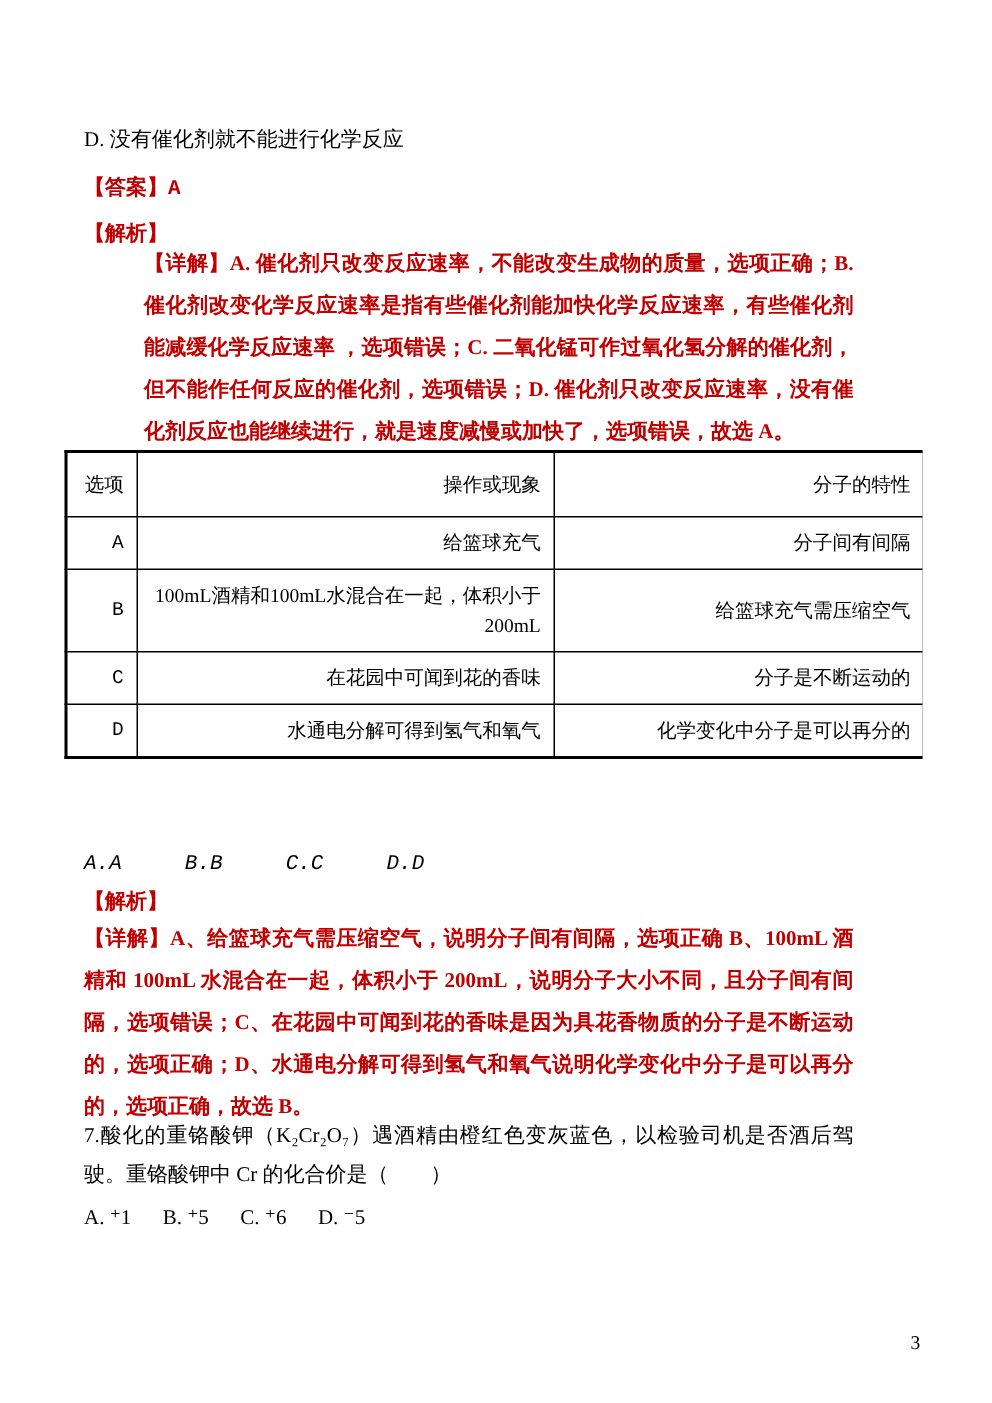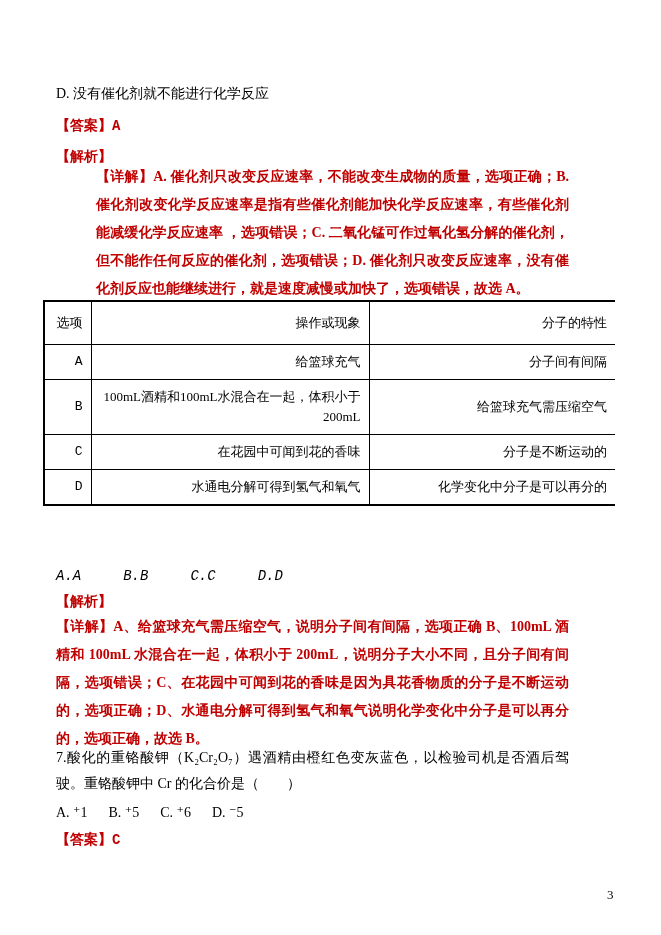--- a/index.html
+++ b/index.html
@@ -113,18 +113,17 @@
 
 
     <p class="line red m-ana2">【解析】</p>
 
     <p class="para red m-det2">【详解】A、给篮球充气需压缩空气，说明分子间有间隔，选项正确 B、100mL 酒精和 100mL 水混合在一起，体积小于 200mL，说明分子大小不同，且分子间有间隔，选项错误；C、在花园中可闻到花的香味是因为具花香物质的分子是不断运动的，选项正确；D、水通电分解可得到氢气和氧气说明化学变化中分子是可以再分的，选项正确，故选 B。</p>
 
     <p class="para pre m-stem7">7.酸化的重铬酸钾（K₂Cr₂O₇）遇酒精由橙红色变灰蓝色，以检验司机是否酒后驾驶。重铬酸钾中 Cr 的化合价是（　　）</p>
 
     <p class="line pre m-choices7">A. ⁺1      B. ⁺5      C. ⁺6      D. ⁻5</p>
 
-    <p class="line red m-ans3"><span>【答案】</span><span class="mono">C</span></p>
 
   </div>
 
   <div class="pagenum">3</div>
 </div>
 
 </body></html>

